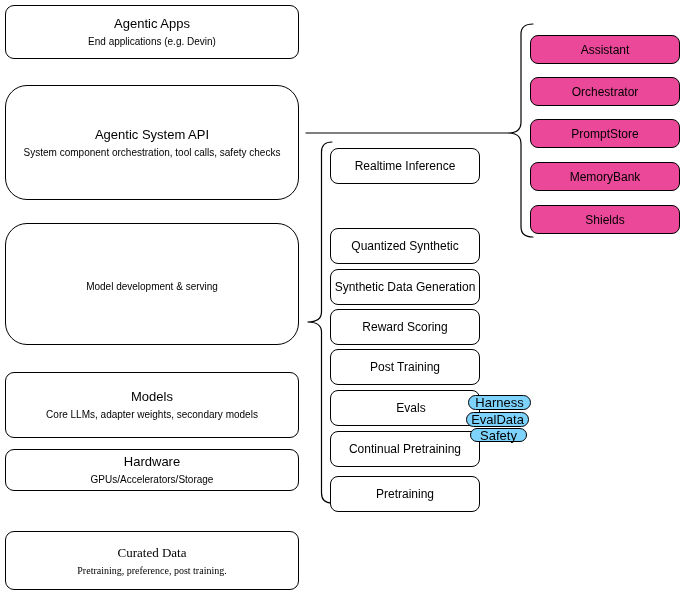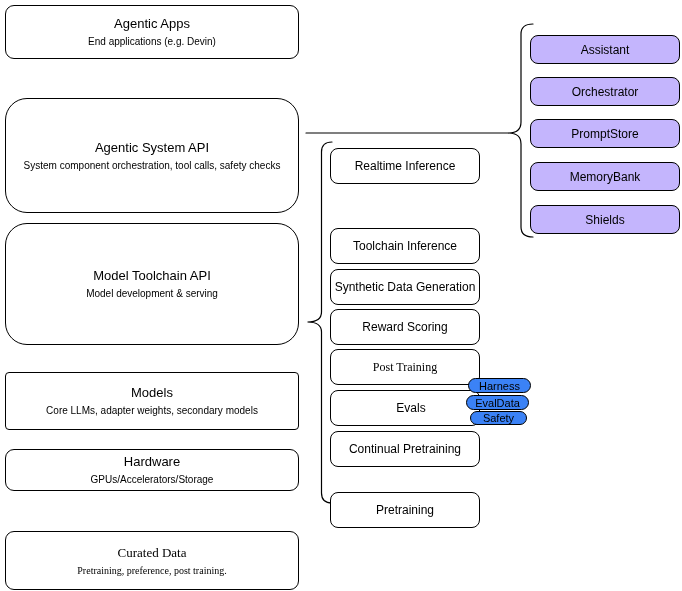--- a/index.html
+++ b/index.html
@@ -62,90 +62,90 @@
     white-space: nowrap;
   }
   .rbox {
     position: absolute;
     left: 530px;
     width: 150px;
     height: 29px;
     box-sizing: border-box;
     border: 1.2px solid #000000;
     border-radius: 8px;
-    background: #c4b5fd;
+    background: #ec4899;
     display: flex;
     align-items: center;
     justify-content: center;
     font-size: 12px;
     white-space: nowrap;
   }
   .tag {
     position: absolute;
     box-sizing: border-box;
     border: 1.1px solid #000000;
     border-radius: 999px;
-    background: #3b82f6;
+    background: #7dd3fc;
     display: flex;
     align-items: center;
     justify-content: center;
-    font-size: 11px;
+    font-size: 13px;
     white-space: nowrap;
     z-index: 3;
+    margin-top: 17px;
   }
 </style>
 </head>
 <body>
 
 <div id="canvas">
 
   <svg class="connectors" viewBox="0 0 682 591">
     <path d="M 306 133 L 508.5 133" fill="none" stroke="#000000" stroke-width="1.2" stroke-linecap="round"></path>
     <path d="M 332 142 Q 321.5 142 321.5 152 L 321.5 312 Q 321.5 322 307.5 322 Q 321.5 322 321.5 332 L 321.5 493 Q 321.5 503 332 503" fill="none" stroke="#000000" stroke-width="1.2" stroke-linecap="round"></path>
     <path d="M 533 24 Q 521 24 521 34 L 521 122 Q 521 133 508.5 133 Q 521 133 521 144 L 521 227 Q 521 237 533 237" fill="none" stroke="#000000" stroke-width="1.2" stroke-linecap="round"></path>
   </svg>
 
   <div class="stack-node" style="top:5px; height:54px; border-radius:9px;">
     <div class="title">Agentic Apps</div>
     <div class="subtitle">End applications (e.g. Devin)</div>
   </div>
 
-  <div class="stack-node" style="top:98px; height:115px; border-radius:22px;">
+  <div class="stack-node" style="top:85px; height:115px; border-radius:22px;">
     <div class="title">Agentic System API</div>
     <div class="subtitle">System component orchestration, tool calls, safety checks</div>
   </div>
 
   <div class="stack-node" style="top:223px; height:122px; border-radius:22px;">
-    <div class="title">Model Toolchain API</div>
     <div class="subtitle">Model development &amp; serving</div>
   </div>
 
-  <div class="stack-node" style="top:372px; height:58px; border-radius:4px;">
+  <div class="stack-node" style="top:372px; height:66px; border-radius:9px;">
     <div class="title">Models</div>
     <div class="subtitle">Core LLMs, adapter weights, secondary models</div>
   </div>
 
   <div class="stack-node" style="top:449px; height:42px; border-radius:9px;">
     <div class="title">Hardware</div>
     <div class="subtitle">GPUs/Accelerators/Storage</div>
   </div>
 
   <div class="stack-node" style="top:531px; height:59px; border-radius:9px;font-family:Liberation Serif, serif;">
     <div class="title">Curated Data</div>
     <div class="subtitle">Pretraining, preference, post training.</div>
   </div>
 
   <div class="mbox" style="top:148px;">Realtime Inference</div>
-  <div class="mbox" style="top:228px;">Toolchain Inference</div>
+  <div class="mbox" style="top:228px;">Quantized Synthetic</div>
   <div class="mbox" style="top:269px;">Synthetic Data Generation</div>
   <div class="mbox" style="top:309px;">Reward Scoring</div>
-  <div class="mbox" style="top:349px;font-family:Liberation Serif, serif;">Post Training</div>
+  <div class="mbox" style="top:349px;">Post Training</div>
   <div class="mbox" style="top:390px;padding-left:12px;">Evals</div>
   <div class="mbox" style="top:431px;">Continual Pretraining</div>
-  <div class="mbox" style="top:492px;text-align:center;">Pretraining</div>
+  <div class="mbox" style="top:476px;text-align:center;">Pretraining</div>
 
   <div class="tag" style="left:468px; top:378px; width:63px; height:15px;">Harness</div>
   <div class="tag" style="left:466px; top:395px; width:63px; height:15px;">EvalData</div>
   <div class="tag" style="left:470px; top:411px; width:57px; height:14px;">Safety</div>
 
   <div class="rbox" style="top:35px;">Assistant</div>
   <div class="rbox" style="top:77px;">Orchestrator</div>
   <div class="rbox" style="top:119px;">PromptStore</div>
   <div class="rbox" style="top:162px;">MemoryBank</div>
   <div class="rbox" style="top:205px;">Shields</div>

